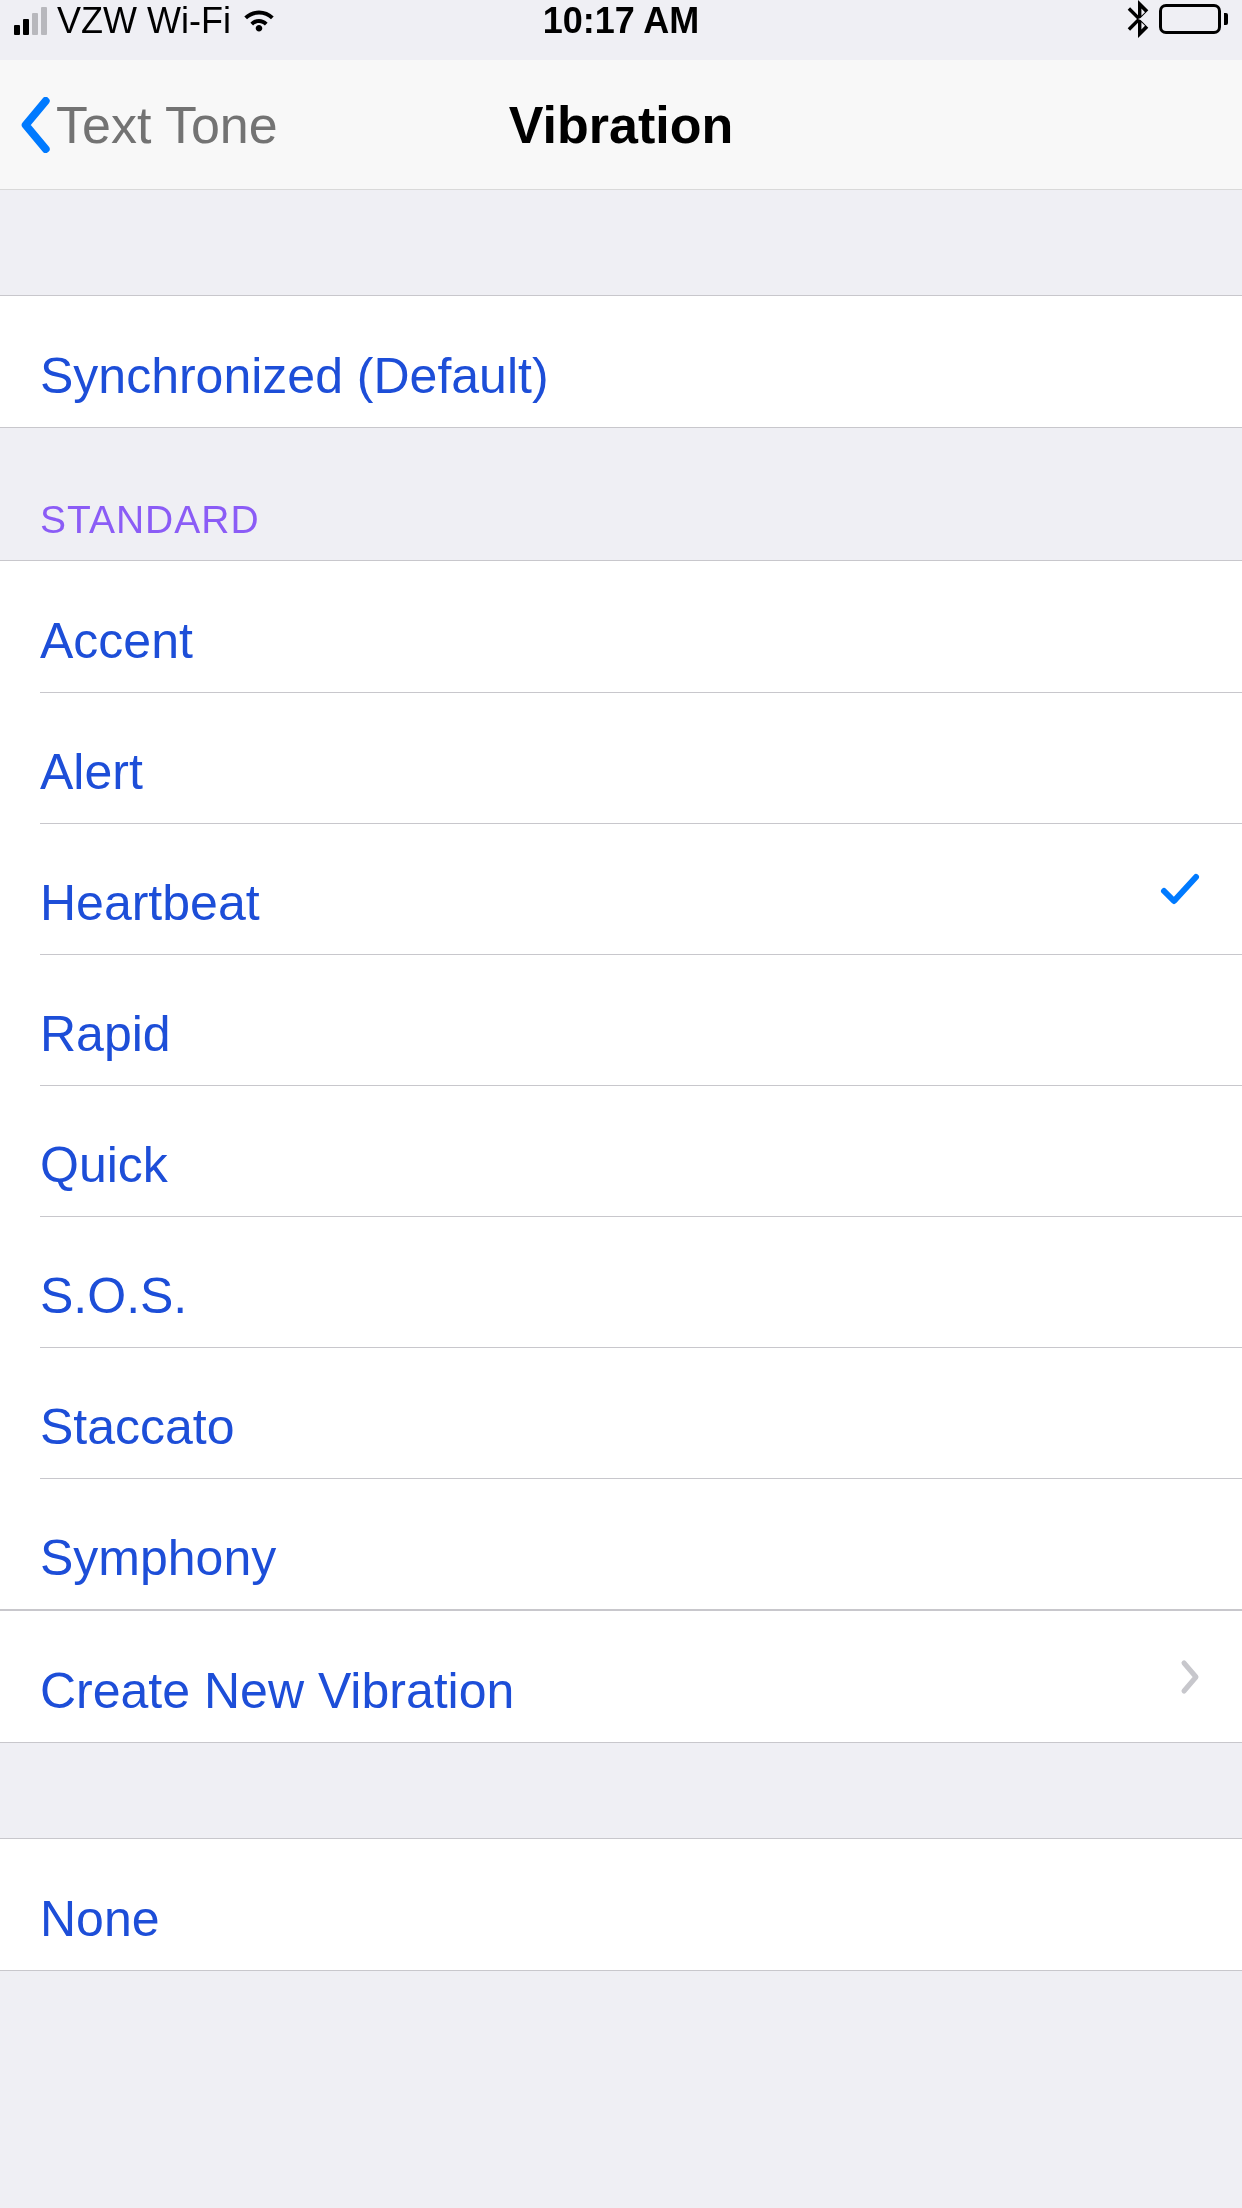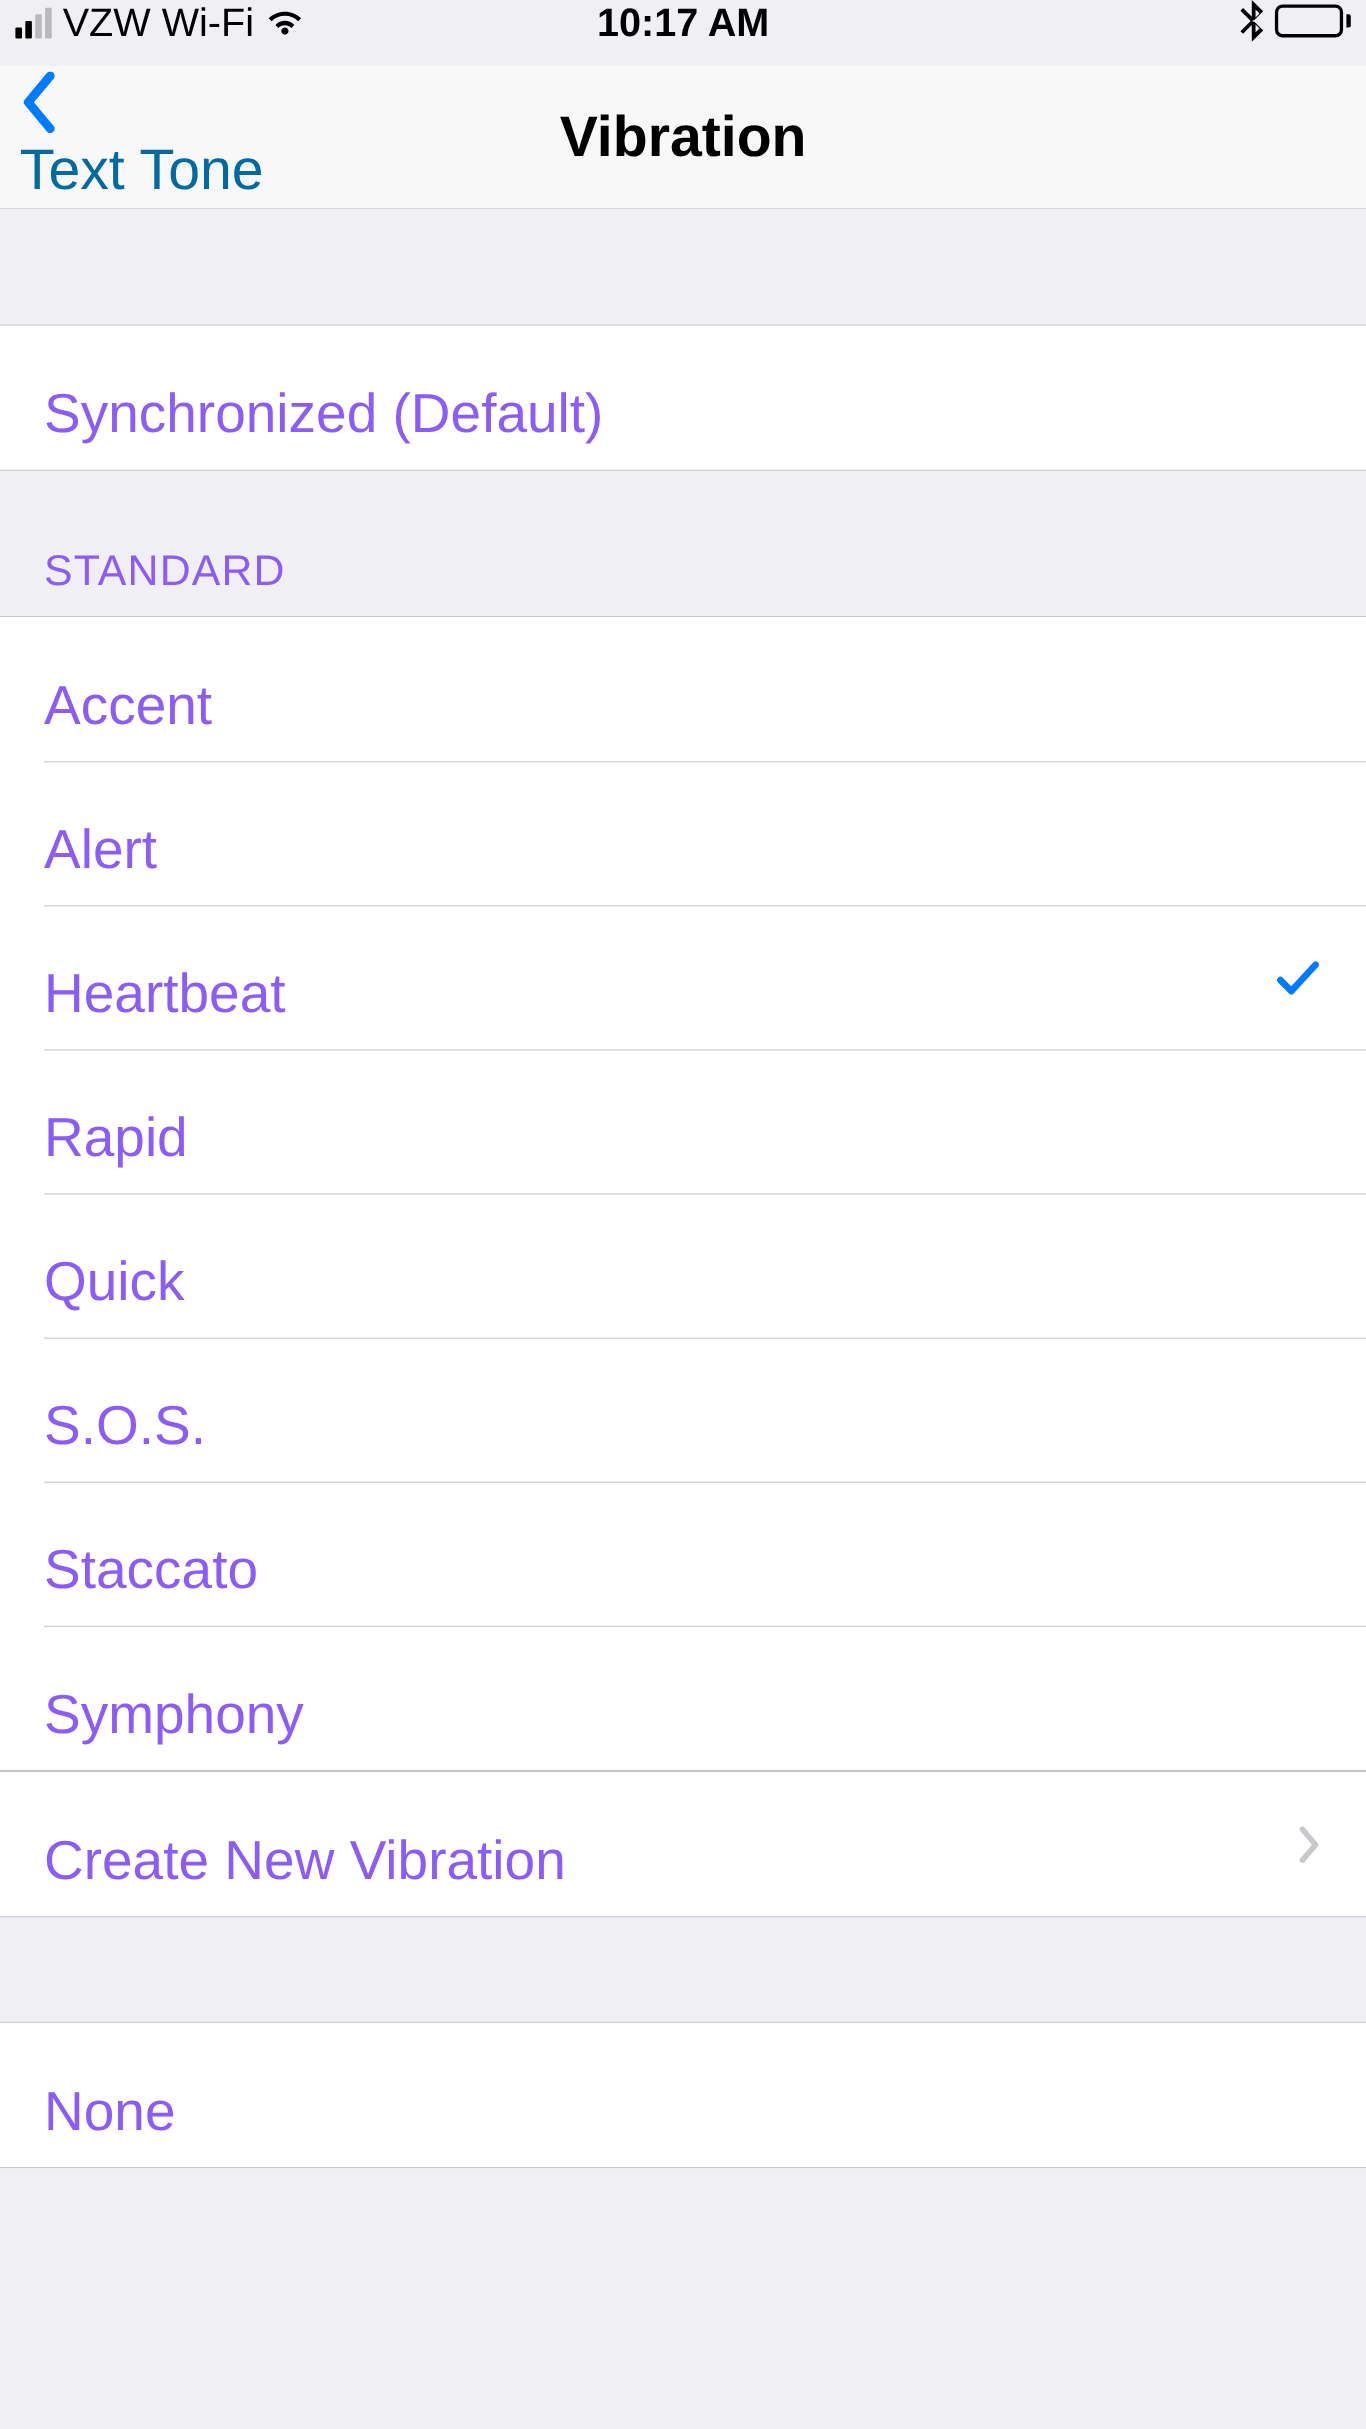--- a/index.html
+++ b/index.html
@@ -15,31 +15,31 @@
   .signal-bars span:nth-child(2){height:16px;}
   .signal-bars span:nth-child(3){height:22px;background:#b8b8bd;}
   .signal-bars span:nth-child(4){height:28px;background:#b8b8bd;}
   .wifi-icon svg, .bt-icon svg { display:block; }
   .battery { display:flex; align-items:center; gap:3px; }
   .battery-body { width:62px; height:30px; border:3px solid #000; border-radius:7px; padding:3px; }
   .battery-fill { width:100%; height:100%; background:#000; border-radius:2px; }
   .battery-tip { width:4px; height:12px; background:#000; border-radius:0 2px 2px 0; }
   
   .nav-bar { position:absolute; top:60px; left:0; right:0; height:130px; display:flex; align-items:center; justify-content:center; border-bottom:1px solid rgba(0,0,0,0.12); background:#f8f8f8; }
-  .nav-back { position:absolute; left:18px; top:50%; transform:translateY(-50%); display:flex; gap:4px; color:#0369a1; font-size:52px; cursor:pointer;flex-direction:column; }
+  .nav-back { position:absolute; left:18px; top:50%; transform:translateY(-50%); display:flex; align-items:center; gap:4px; color:#737373; font-size:52px; cursor:pointer; }
   .nav-back svg { display:block; }
   .nav-title { font-size:52px; font-weight:700; }
   
   .content { position:absolute; top:190px; left:0; right:0; bottom:0; overflow:hidden; }
   .section-gap { height:105px; }
   .section-header { font-size:39px; color:#8b5cf6; letter-spacing:1px; padding:0 40px 18px 40px; text-transform:uppercase; }
   .cell-group { background:#fff; border-top:1px solid #c8c7cc; border-bottom:1px solid #c8c7cc; }
   .cell { height:131px; display:flex; align-items:center; padding:0 40px; position:relative; cursor:pointer; }
   .cell + .cell::before { content:""; position:absolute; top:0; left:40px; right:0; height:1px; background:#c8c7cc; }
-  .cell-label { font-size:50px; font-weight:400; color:#8b5cf6; flex:1;margin-top:28px; }
+  .cell-label { font-size:50px; font-weight:400; color:#1d4ed8; flex:1;margin-top:28px; }
   .checkmark { color:#007aff; display:flex; align-items:center; }
   .chevron { color:#c7c7cc; display:flex; align-items:center; }
   .gap-mid { height:95px; }
   .section-header-wrap { padding-top:70px; }
 </style>
 </head>
 <body>
 
 <div class="screen">
 

